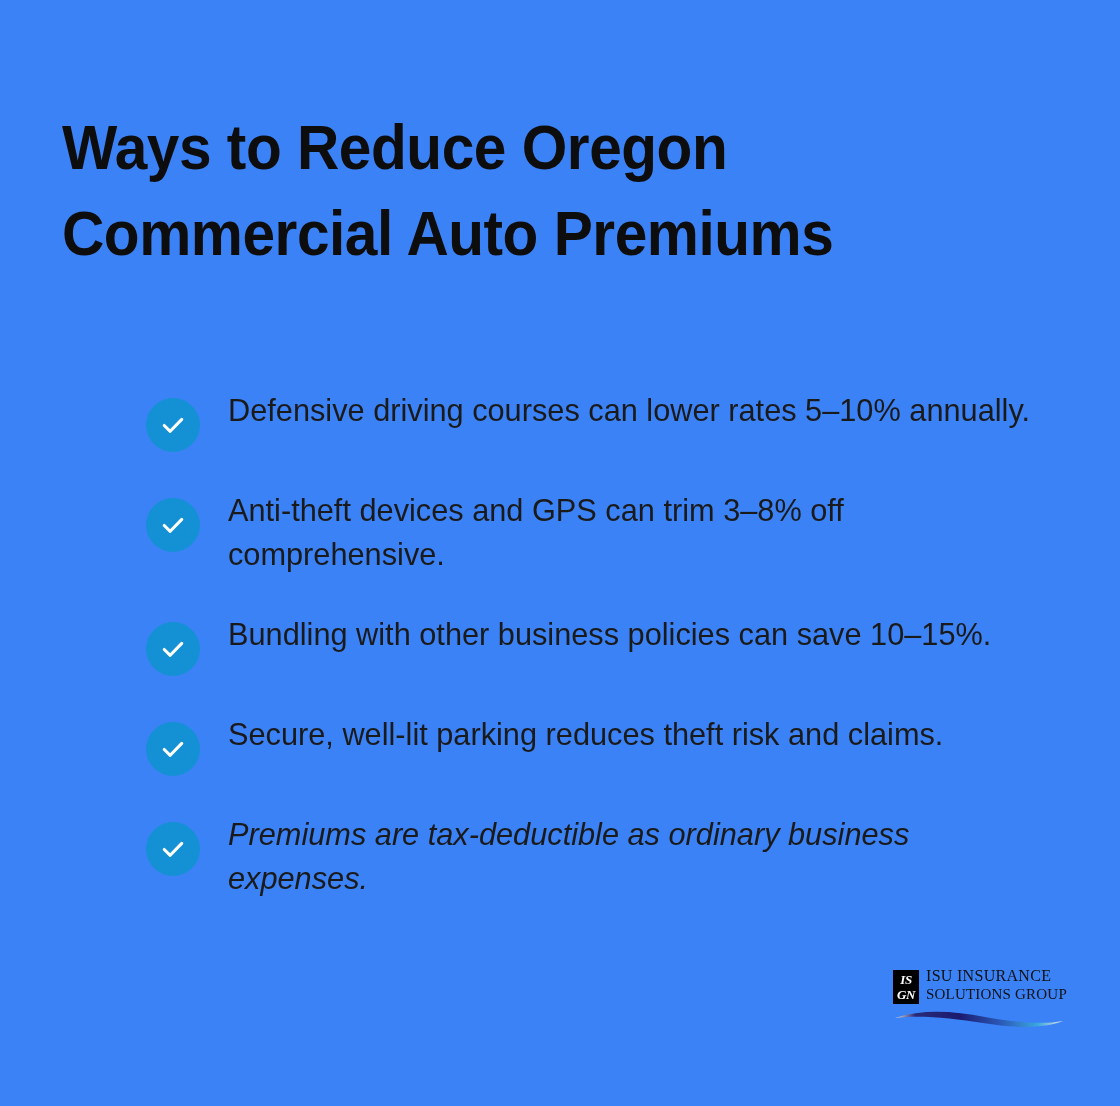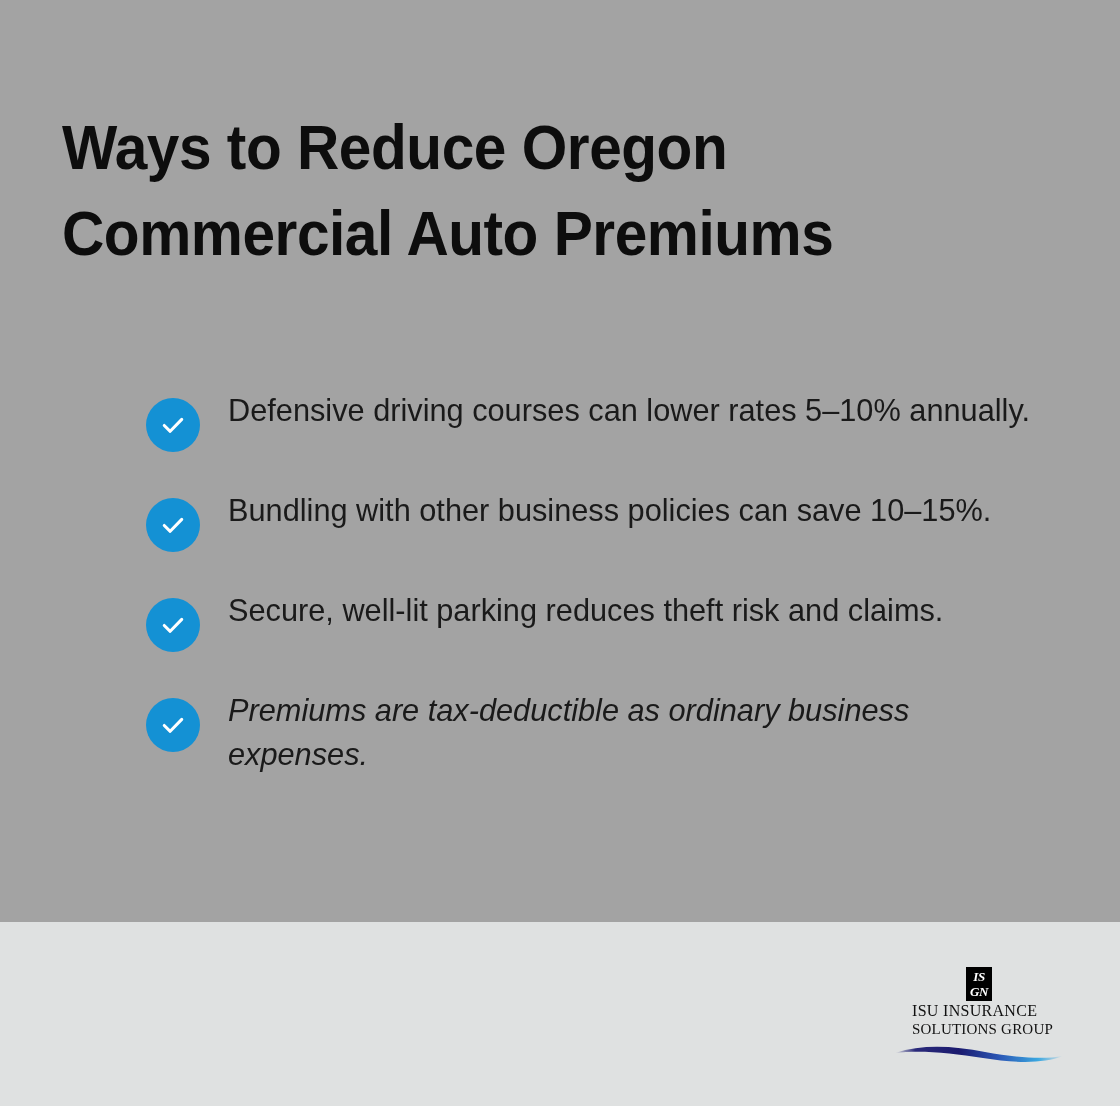--- a/index.html
+++ b/index.html
@@ -10,22 +10,22 @@
     width: 1120px;
     height: 1106px;
     background: #dfe1e1;
     font-family: "DejaVu Sans", sans-serif;
     overflow: hidden;
     position: relative;
   }
   .infographic {
     position: relative;
     width: 1120px;
-    height: 922px;
-    background: #a3a3a3;
+    height: 1106px;
+    background: #3b82f6;
   }
 
   
   .title-block {
     position: absolute;
     left: 62px;
     top: 104px;
     width: 940px;
   }
   .title-text {
@@ -91,22 +91,21 @@
   
   .logo {
     position: absolute;
     left: 893px;
     top: 966px;
     width: 172px;
     height: 70px;
   }
   .logo-top {
     display: flex;
-    align-items: center;
-    flex-direction: column;
+    align-items: flex-end;
   }
   .logo-mark {
     flex: 0 0 auto;
     width: 26px;
     height: 34px;
     background: #000000;
     position: relative;
     margin-top: 1px;
     overflow: hidden;
   }
@@ -160,20 +159,28 @@
 
     <li class="bullet-item">
       <span class="check-circle">
         <svg viewBox="0 0 24 24" aria-hidden="true">
           <path d="M4.5 12.4 L9.6 17.4 L19.5 7.2" fill="none" stroke="#ffffff" stroke-width="2.6" stroke-linecap="round" stroke-linejoin="round"></path>
         </svg>
       </span>
       <span class="bullet-text">Defensive driving courses can lower rates 5–10% annually.</span>
     </li>
 
+    <li class="bullet-item">
+      <span class="check-circle">
+        <svg viewBox="0 0 24 24" aria-hidden="true">
+          <path d="M4.5 12.4 L9.6 17.4 L19.5 7.2" fill="none" stroke="#ffffff" stroke-width="2.6" stroke-linecap="round" stroke-linejoin="round"></path>
+        </svg>
+      </span>
+      <span class="bullet-text">Anti-theft devices and GPS can trim 3–8% off comprehensive.</span>
+    </li>
 
     <li class="bullet-item">
       <span class="check-circle">
         <svg viewBox="0 0 24 24" aria-hidden="true">
           <path d="M4.5 12.4 L9.6 17.4 L19.5 7.2" fill="none" stroke="#ffffff" stroke-width="2.6" stroke-linecap="round" stroke-linejoin="round"></path>
         </svg>
       </span>
       <span class="bullet-text">Bundling with other business policies can save 10–15%.</span>
     </li>
 

